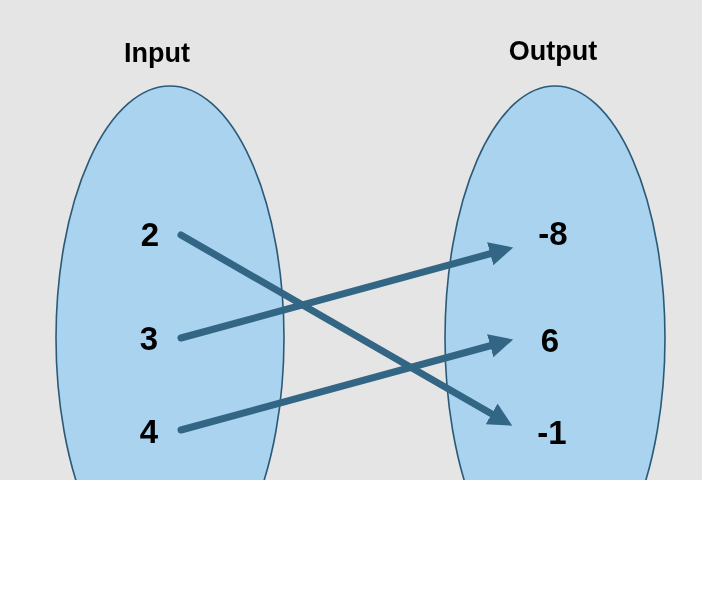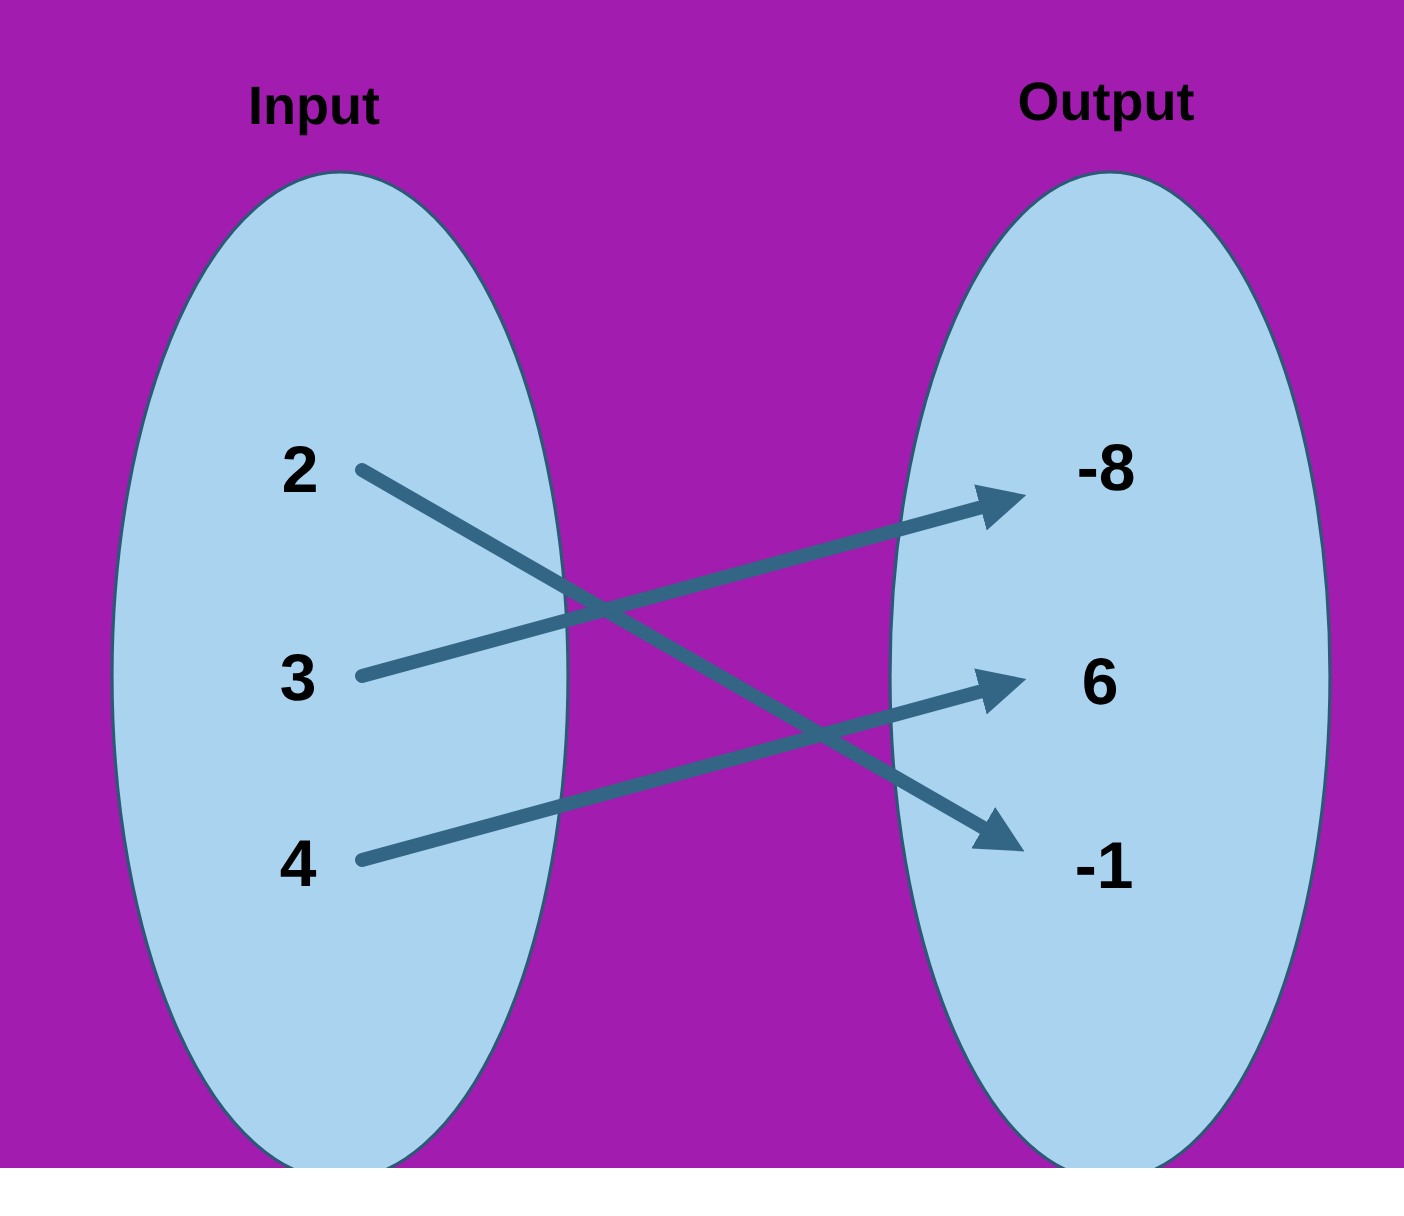--- a/index.html
+++ b/index.html
@@ -3,22 +3,22 @@
 <meta charset="utf-8">
 <style>
   html, body {
     margin: 0;
     padding: 0;
     background: #ffffff;
   }
   .canvas {
     position: relative;
     width: 702px;
-    height: 584px;
-    background: #a21caf;
+    height: 480px;
+    background: #e5e5e5;
     font-family: "Liberation Sans", sans-serif;
     overflow: hidden;
   }
   svg { display: block; }
   .set-label {
     font-family: "Liberation Sans", sans-serif;
     font-size: 27px;
     font-weight: bold;
     fill: #000000;
   }

